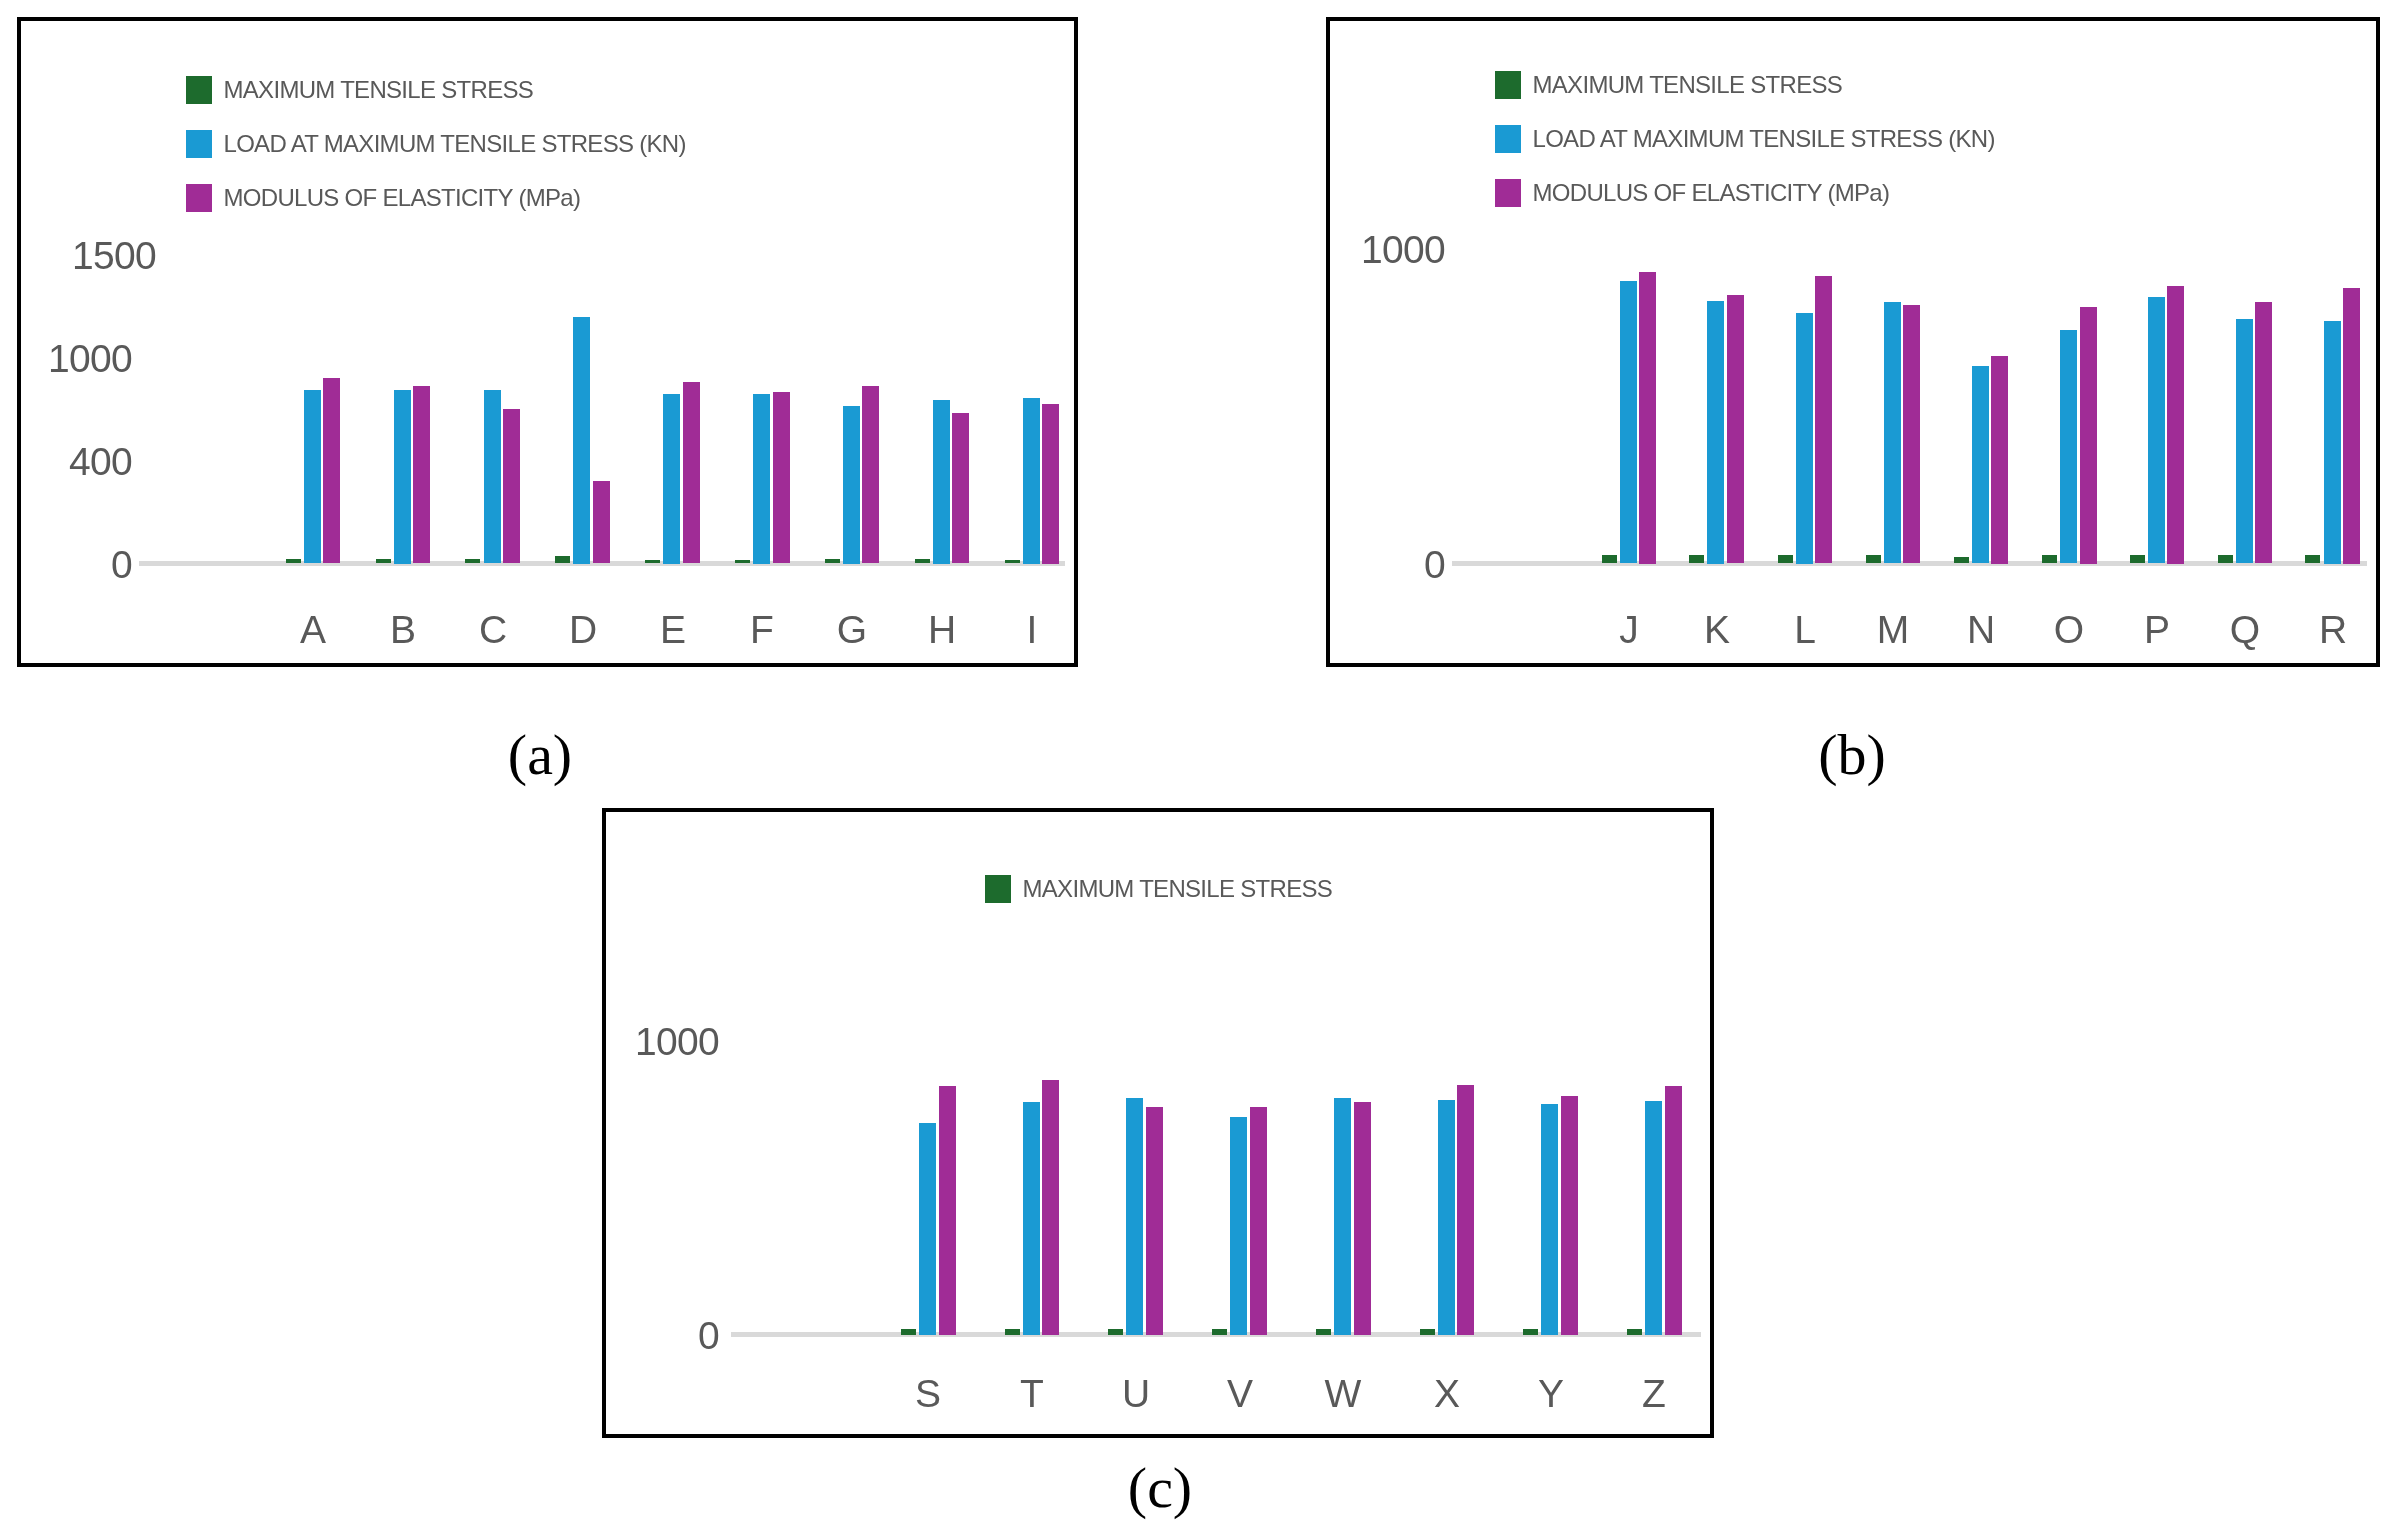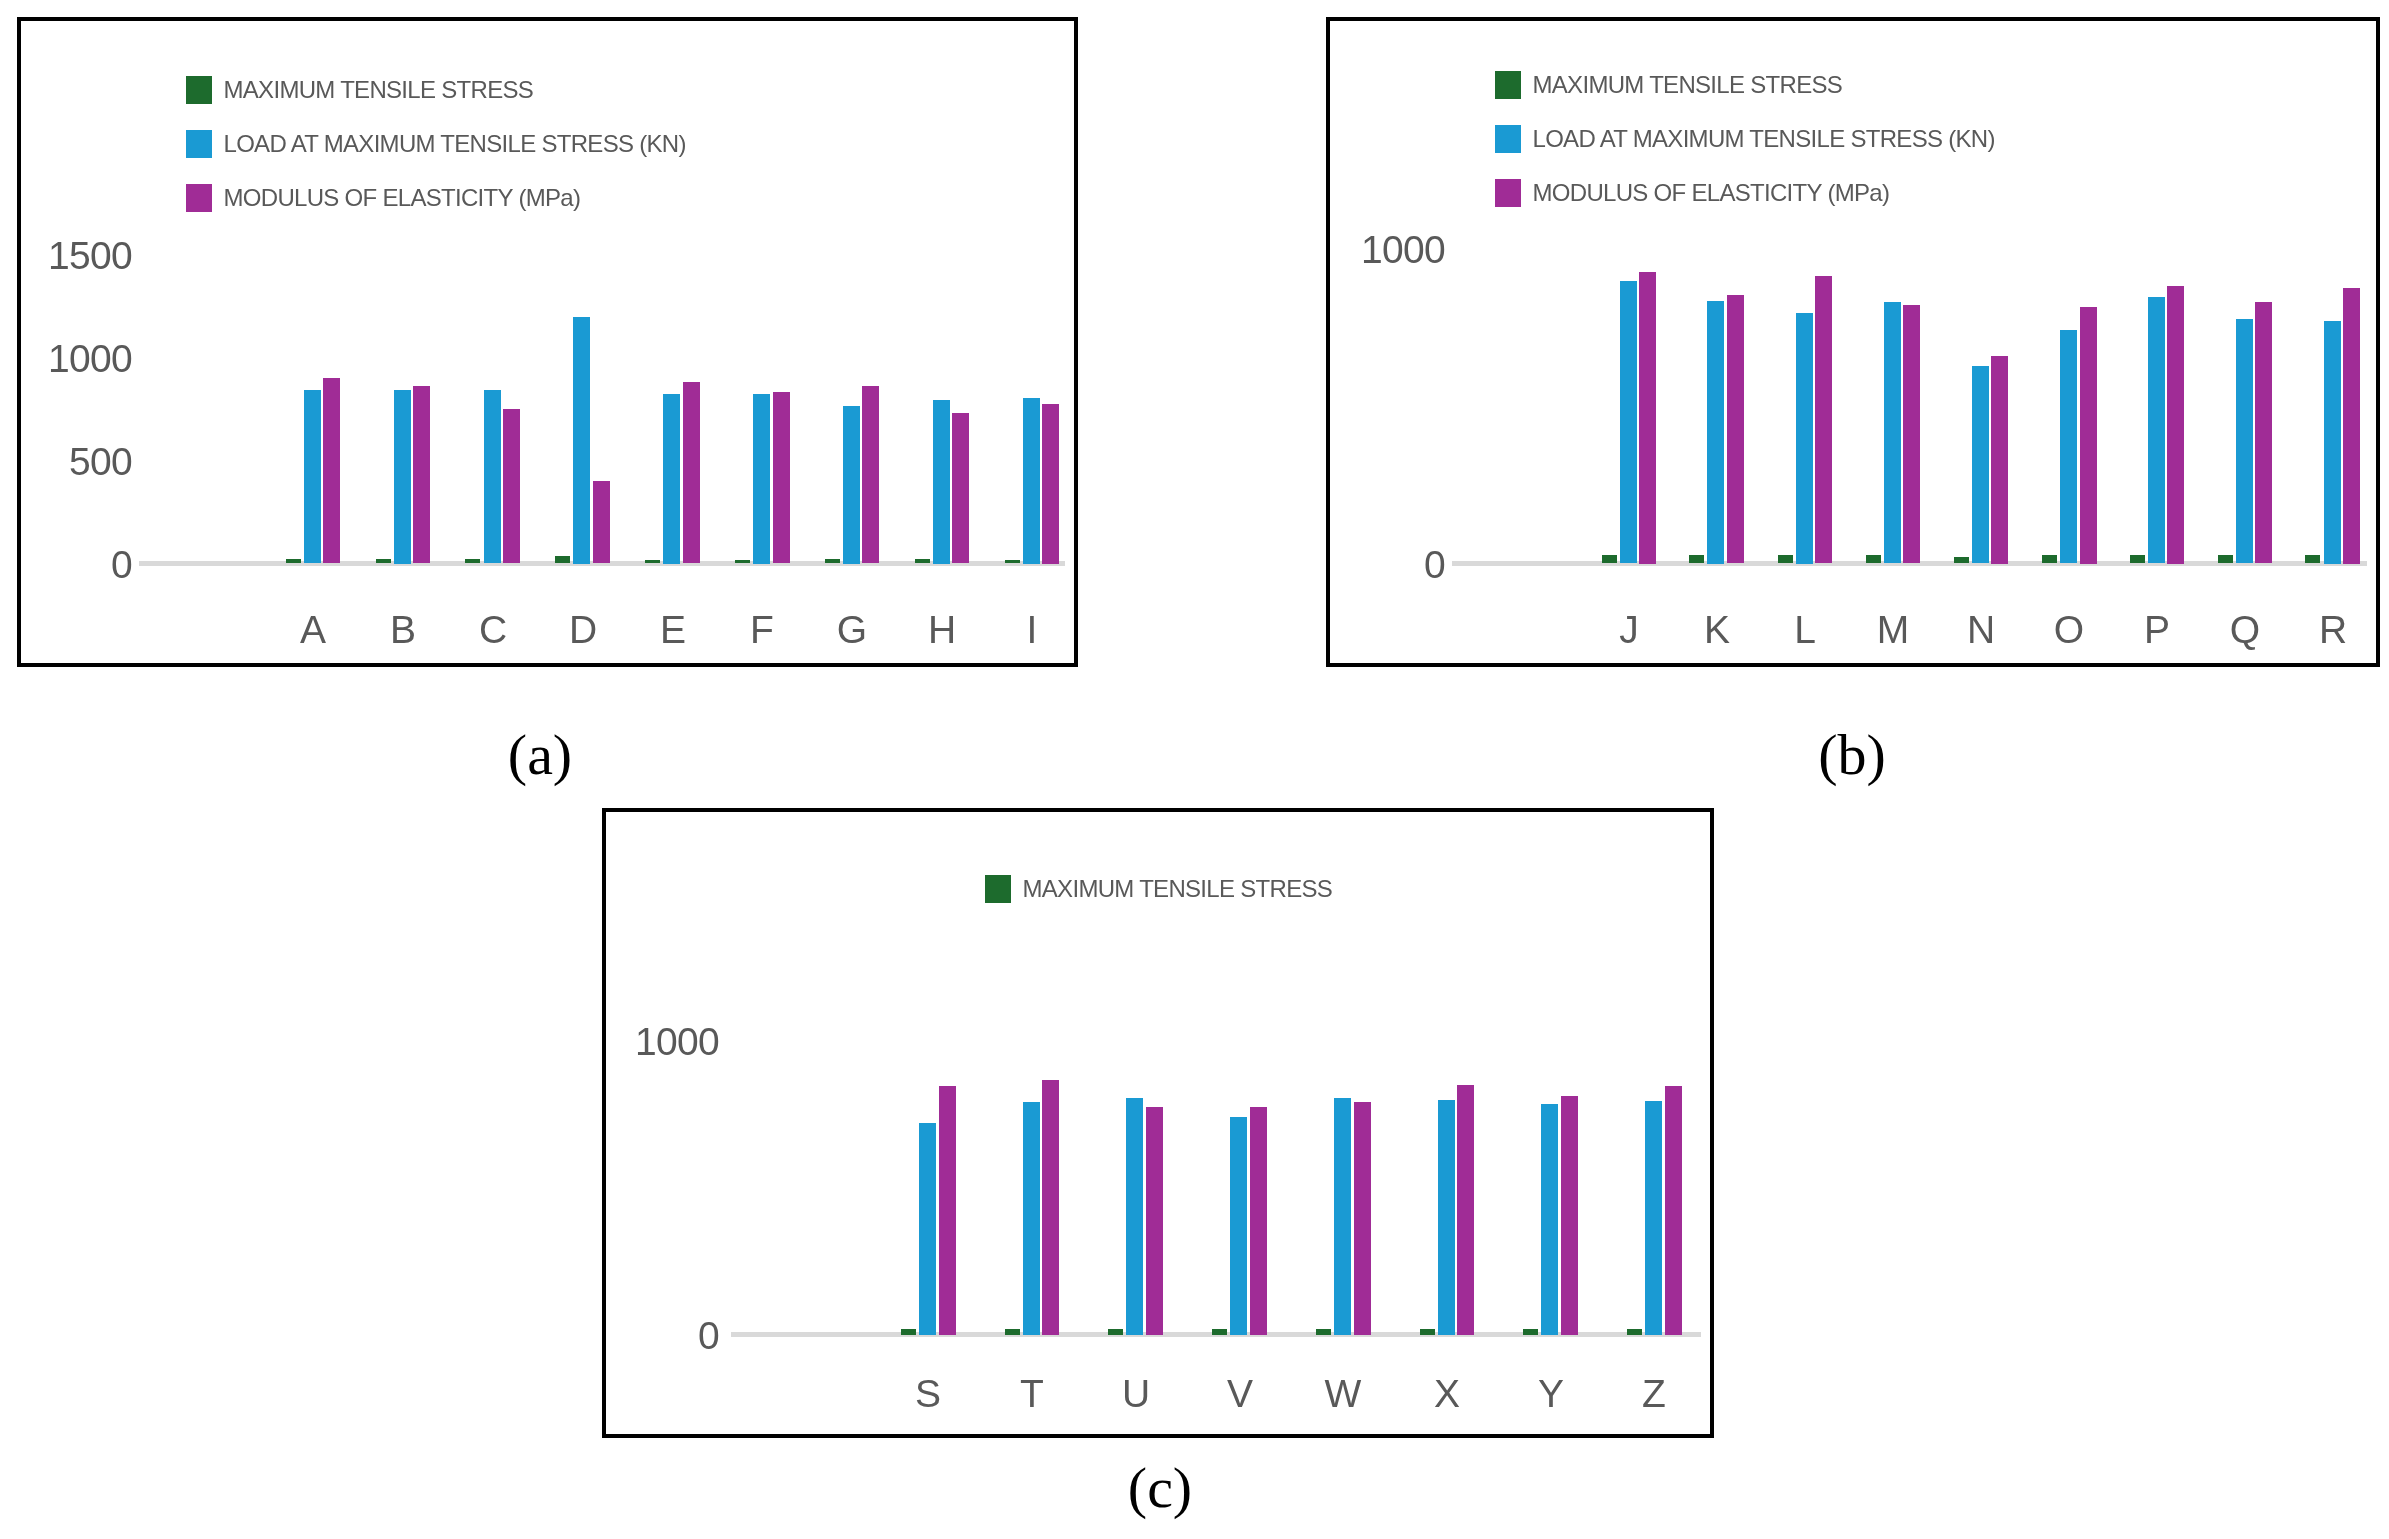--- a/index.html
+++ b/index.html
@@ -91,23 +91,23 @@
           <div class="legend-row">
             <span class="legend-swatch" style="background: rgb(26, 154, 211);"></span>
             <span class="legend-label">LOAD AT MAXIMUM TENSILE STRESS (KN)</span>
           </div>
           <div class="legend-row">
             <span class="legend-swatch" style="background: rgb(160, 44, 150);"></span>
             <span class="legend-label">MODULUS OF ELASTICITY (MPa)</span>
           </div>
         </div>
         <div class="ytick" style="left: 0px; width: 111px; top: 524px;">0</div>
-        <div class="ytick" style="left: 0px; width: 111px; top: 421px;">500</div>
+        <div class="ytick" style="left: 0px; width: 111px; top: 421px;">400</div>
         <div class="ytick" style="left: 0px; width: 111px; top: 318px;">1000</div>
-        <div class="ytick" style="left: 0px; width: 111px; top: 215px;">1500</div>
+        <div class="ytick" style="left: 0px; width: 111px; top: 215px; padding-left: 24px;">1500</div>
         <div class="baseline" style="left: 118px; right: 9.4px; top: 540px; background: rgb(217, 217, 217);"></div>
         <div class="bar" style="left: 265px; width: 14.7px; top: 538px; height: 4px; background: rgb(29, 107, 45);"></div>
         <div class="bar" style="left: 283px; width: 17px; top: 369px; height: 173px; background: rgb(26, 154, 211);"></div>
         <div class="bar" style="left: 302px; width: 17px; top: 357px; height: 185px; background: rgb(160, 44, 150);"></div>
         <div class="cat-label" style="left: 292px; top: 589px;">A</div>
         <div class="bar" style="left: 355px; width: 14.7px; top: 538px; height: 4px; background: rgb(29, 107, 45);"></div>
         <div class="bar" style="left: 373px; width: 17px; top: 369px; height: 174px; background: rgb(26, 154, 211);"></div>
         <div class="bar" style="left: 392px; width: 17px; top: 365px; height: 177px; background: rgb(160, 44, 150);"></div>
         <div class="cat-label" style="left: 382px; top: 589px;">B</div>
         <div class="bar" style="left: 444px; width: 14.7px; top: 538px; height: 4px; background: rgb(29, 107, 45);"></div>

